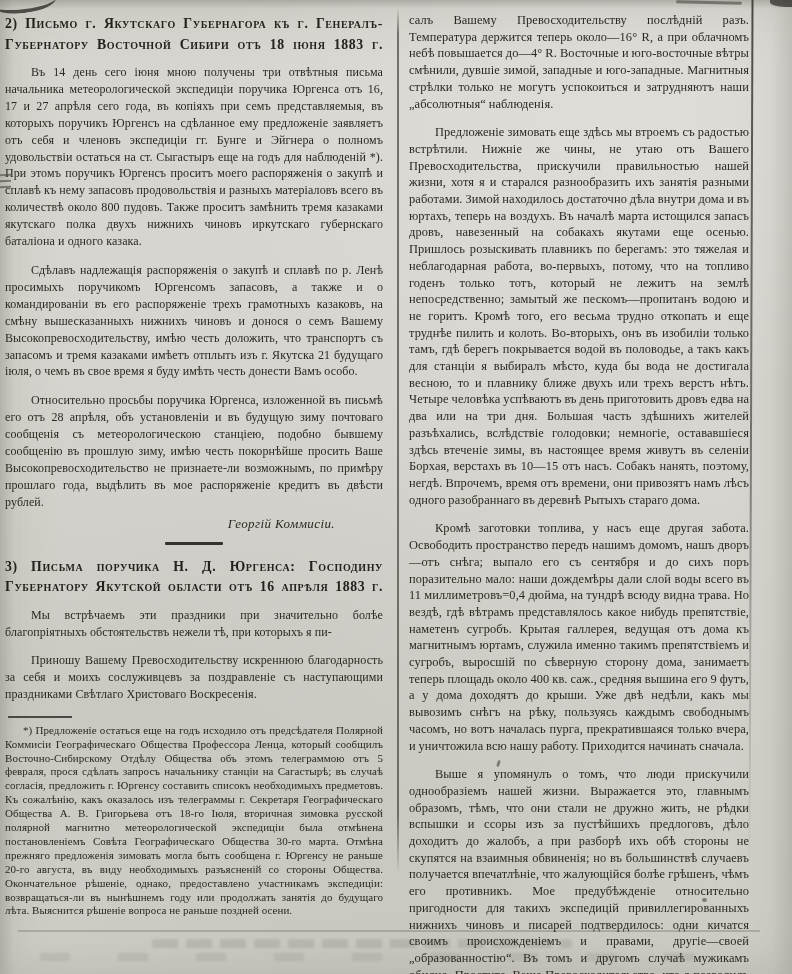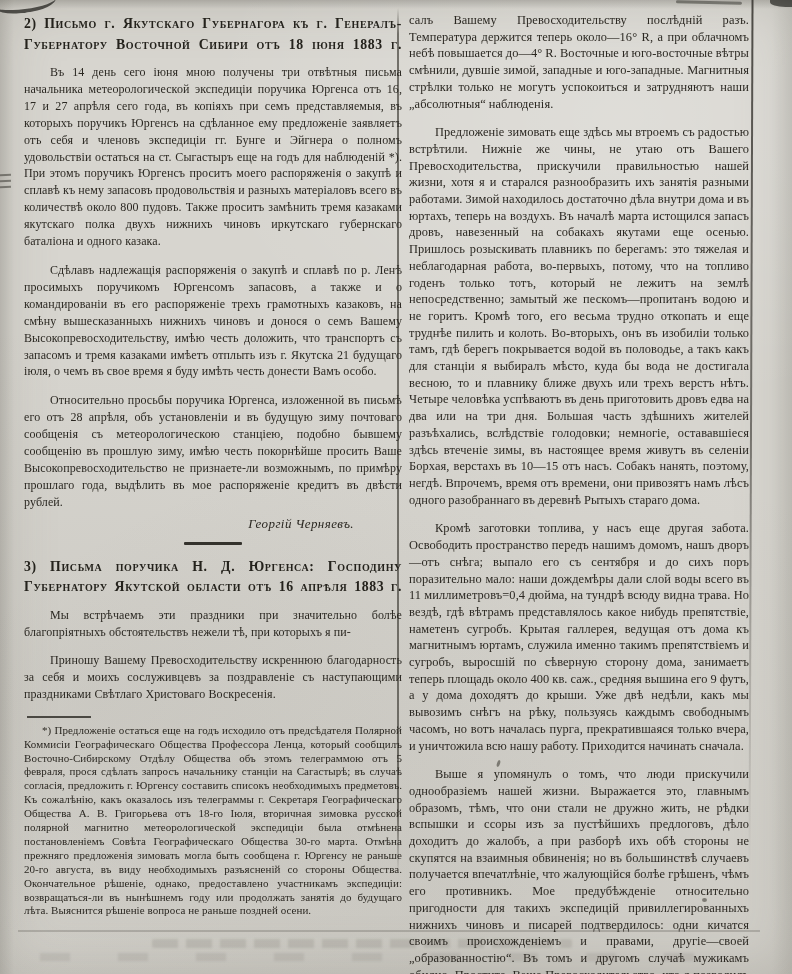--- a/index.html
+++ b/index.html
@@ -14,21 +14,21 @@
     content:""; position:absolute; inset:0; z-index:0; pointer-events:none;
     background:
       linear-gradient(180deg, rgba(95,93,85,0.28), transparent 9px),
       linear-gradient(90deg, rgba(95,93,85,0.18), transparent 14px),
       linear-gradient(270deg, rgba(95,93,85,0.12), transparent 20px),
       radial-gradient(ellipse 420px 300px at 78% 12%, rgba(255,255,255,0.20), transparent),
       radial-gradient(ellipse 520px 380px at 12% 72%, rgba(118,115,105,0.10), transparent),
       radial-gradient(ellipse 640px 520px at 60% 98%, rgba(122,119,108,0.14), transparent);
   }
   .col { position:absolute; z-index:2; text-align:justify; }
-  .col-left  { left:24px;  top:14px; width:378px; }
+  .col-left  { left:5px;  top:14px; width:378px; }
   .col-right { left:409px; top:12px; width:340px; }
 
   .sec-heading {
     margin:0 0 9px 0; font-weight:bold; font-variant:small-caps;
     font-size:13.8px; line-height:20.5px; letter-spacing:0.6px;
     text-align:justify; text-align-last:justify; color:#24221c;
   }
   .sec3-block { margin-top:8px; }
 
   p.body {
@@ -123,21 +123,21 @@
   <div class="speck speck-2"></div>
 
   <div class="col col-left">
 
     <h2 class="sec-heading">2) Письмо г. Якутскаго Губернагора къ г. Генералъ-Губернатору Восточной Сибири отъ 18 іюня 1883 г.</h2>
 
     <p class="body">Въ 14 день сего іюня мною получены три отвѣтныя письма начальника метеорологической экспедиціи поручика Юргенса отъ 16, 17 и 27 апрѣля сего года, въ копіяхъ при семъ представляемыя, въ которыхъ поручикъ Юргенсъ на сдѣланное ему предложеніе заявляетъ отъ себя и членовъ экспедиціи гг. Бунге и Эйгнера о полномъ удовольствіи остаться на ст. Сыгастыръ еще на годъ для наблюденій *). При этомъ поручикъ Юргенсъ проситъ моего распоряженія о закупѣ и сплавѣ къ нему запасовъ продовольствія и разныхъ матеріаловъ всего въ количествѣ около 800 пудовъ. Также проситъ замѣнить тремя казаками якутскаго полка двухъ нижнихъ чиновъ иркутскаго губернскаго баталіона и одного казака.</p>
     <p class="body">Сдѣлавъ надлежащія распоряженія о закупѣ и сплавѣ по р. Ленѣ просимыхъ поручикомъ Юргенсомъ запасовъ, а также и о командированіи въ его распоряженіе трехъ грамотныхъ казаковъ, на смѣну вышесказанныхъ нижнихъ чиновъ и донося о семъ Вашему Высокопревосходительству, имѣю честь доложить, что транспортъ съ запасомъ и тремя казаками имѣетъ отплыть изъ г. Якутска 21 будущаго іюля, о чемъ въ свое время я буду имѣть честь донести Вамъ особо.</p>
     <p class="body">Относительно просьбы поручика Юргенса, изложенной въ письмѣ его отъ 28 апрѣля, объ установленіи и въ будущую зиму почтоваго сообщенія съ метеорологическою станціею, подобно бывшему сообщенію въ прошлую зиму, имѣю честь покорнѣйше просить Ваше Высокопревосходительство не признаете-ли возможнымъ, по примѣру прошлаго года, выдѣлить въ мое распоряженіе кредитъ въ двѣсти рублей.</p>
 
-    <div class="signature">Георгій Черняевъ.</div>
+    <div class="signature">Георгій Коммисіи.</div>
 
     <div class="sig-rule"></div>
 
     <div class="sec3-block">
       <h2 class="sec-heading">3) Письма поручика Н. Д. Юргенса: Господину Губернатору Якутской области отъ 16 апрѣля 1883 г.</h2>
       <p class="body">Мы встрѣчаемъ эти праздники при значительно болѣе благопріятныхъ обстоятельствъ нежели тѣ, при которыхъ я пи-</p>
       <p class="body">Приношу Вашему Превосходительству искреннюю благодарность за себя и моихъ сослуживцевъ за поздравленіе съ наступающими праздниками Свѣтлаго Христоваго Воскресенія.</p>
     </div>
 
     <div class="fn-rule"></div>

